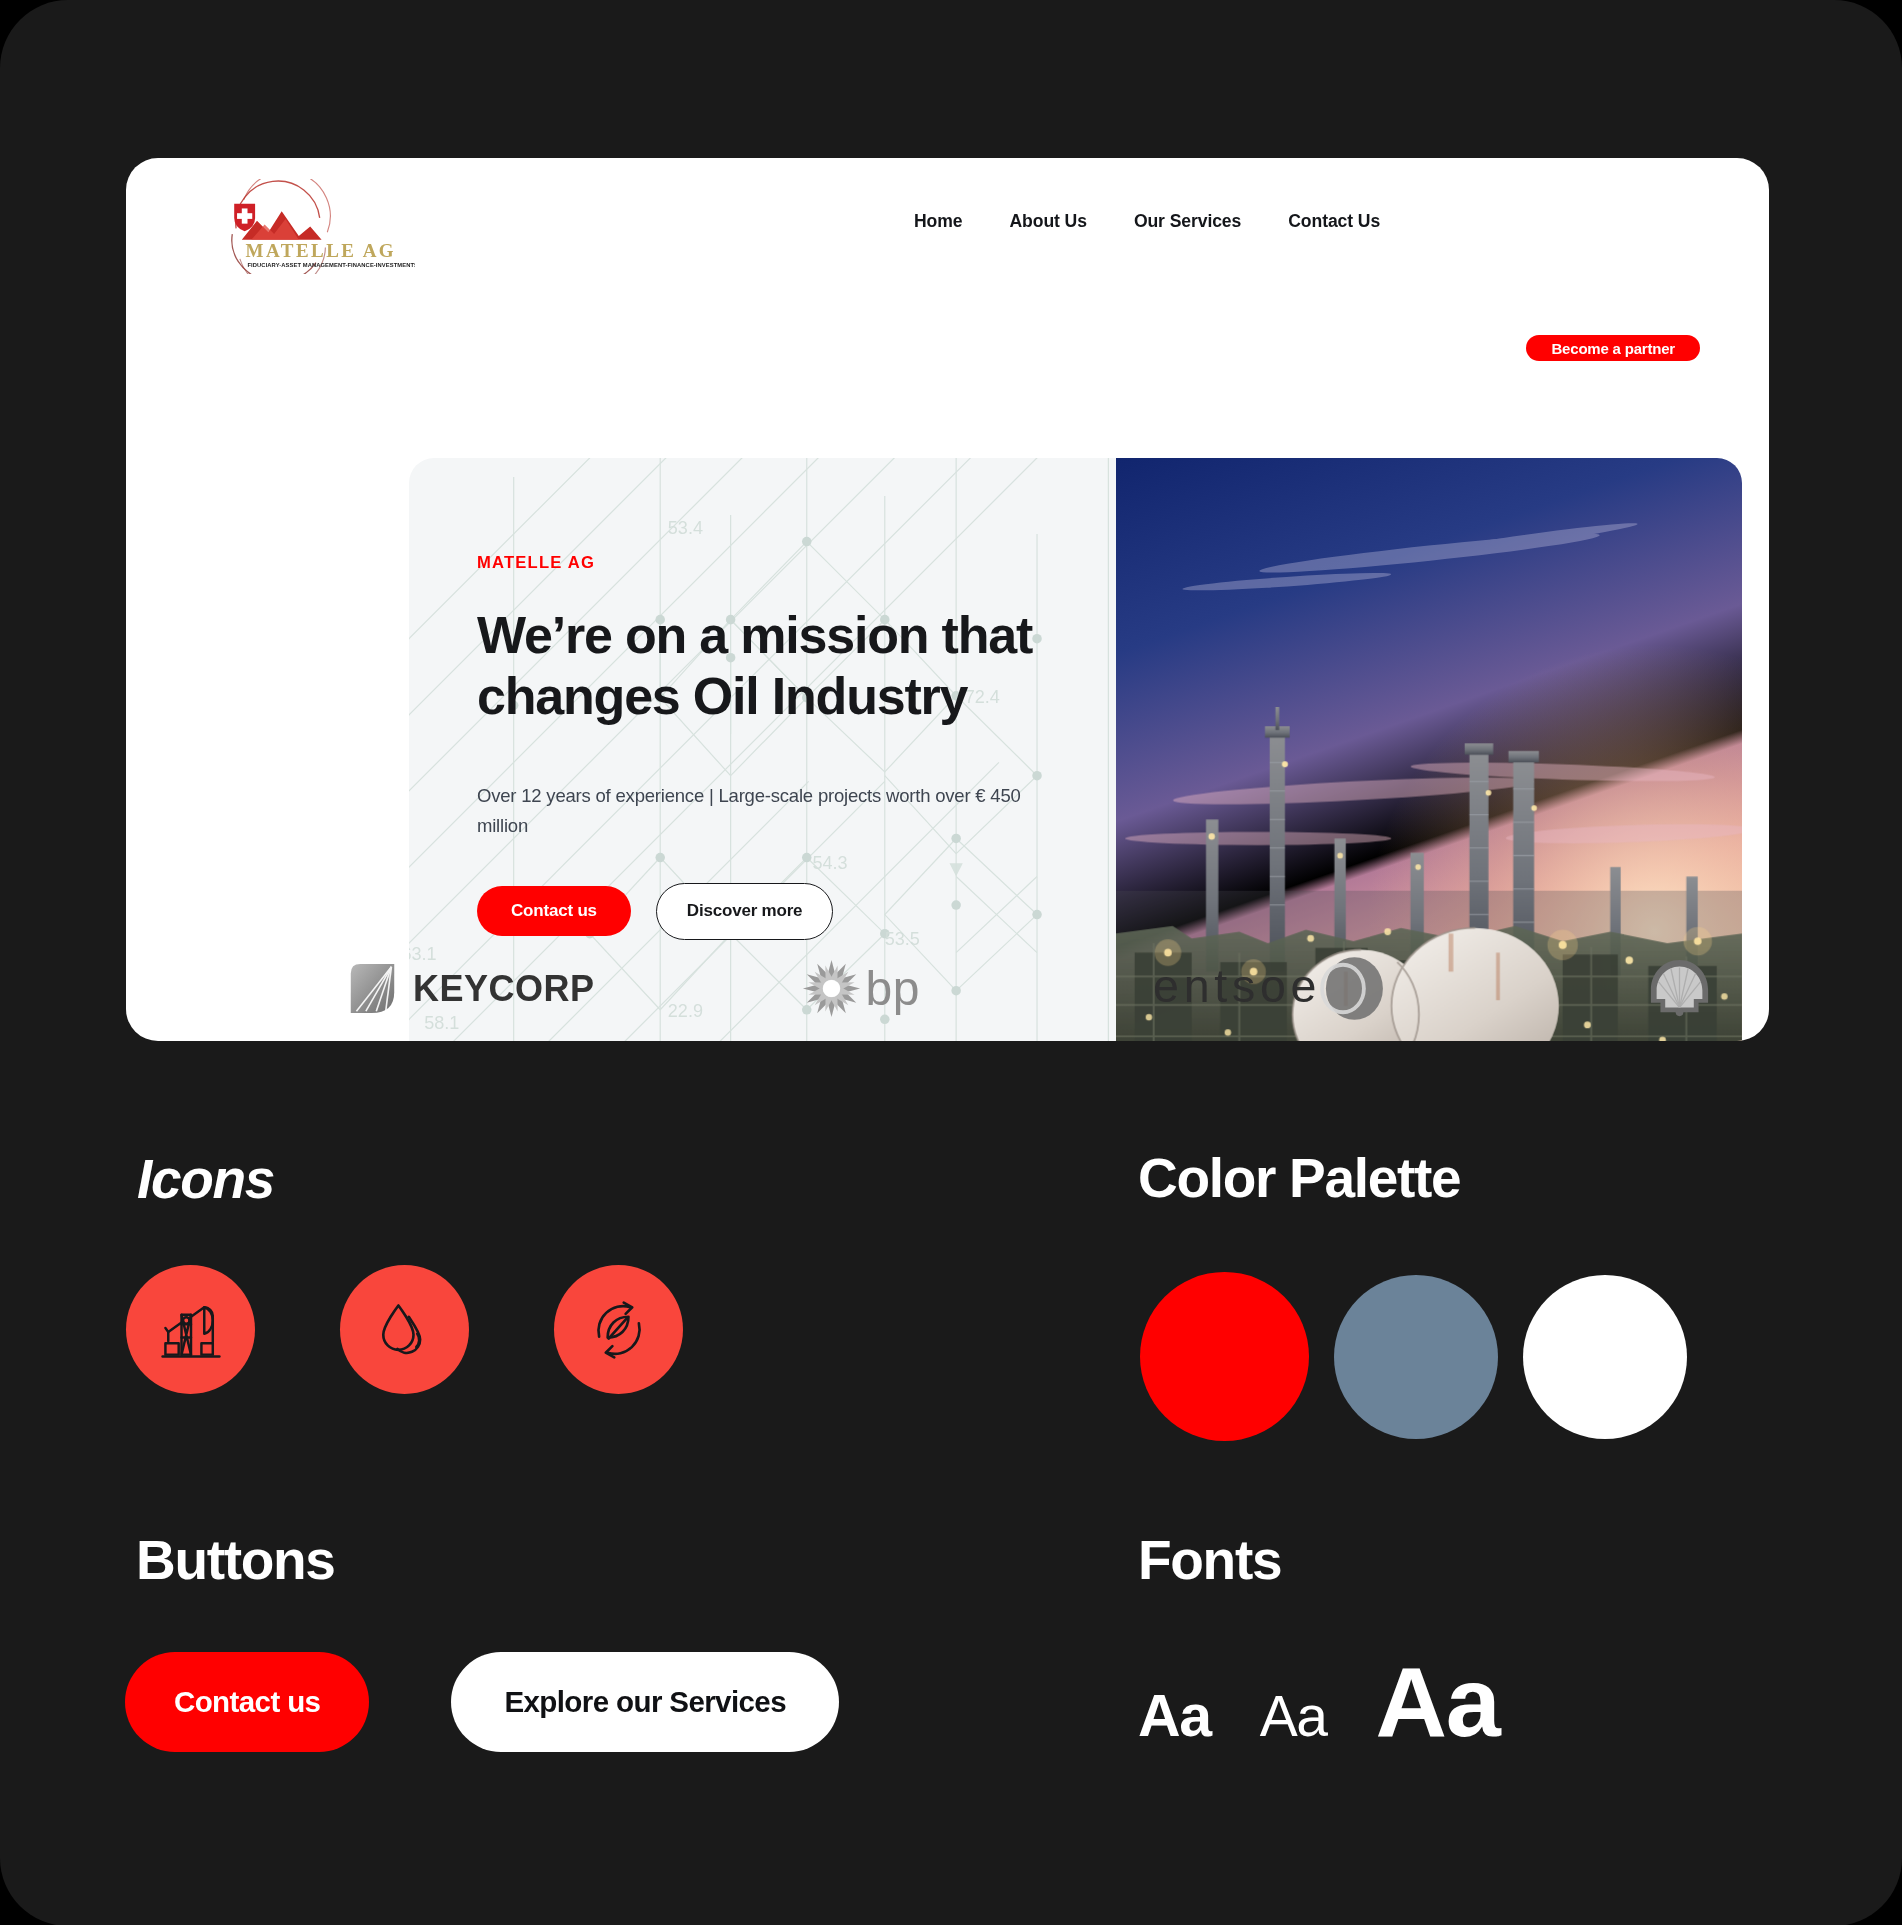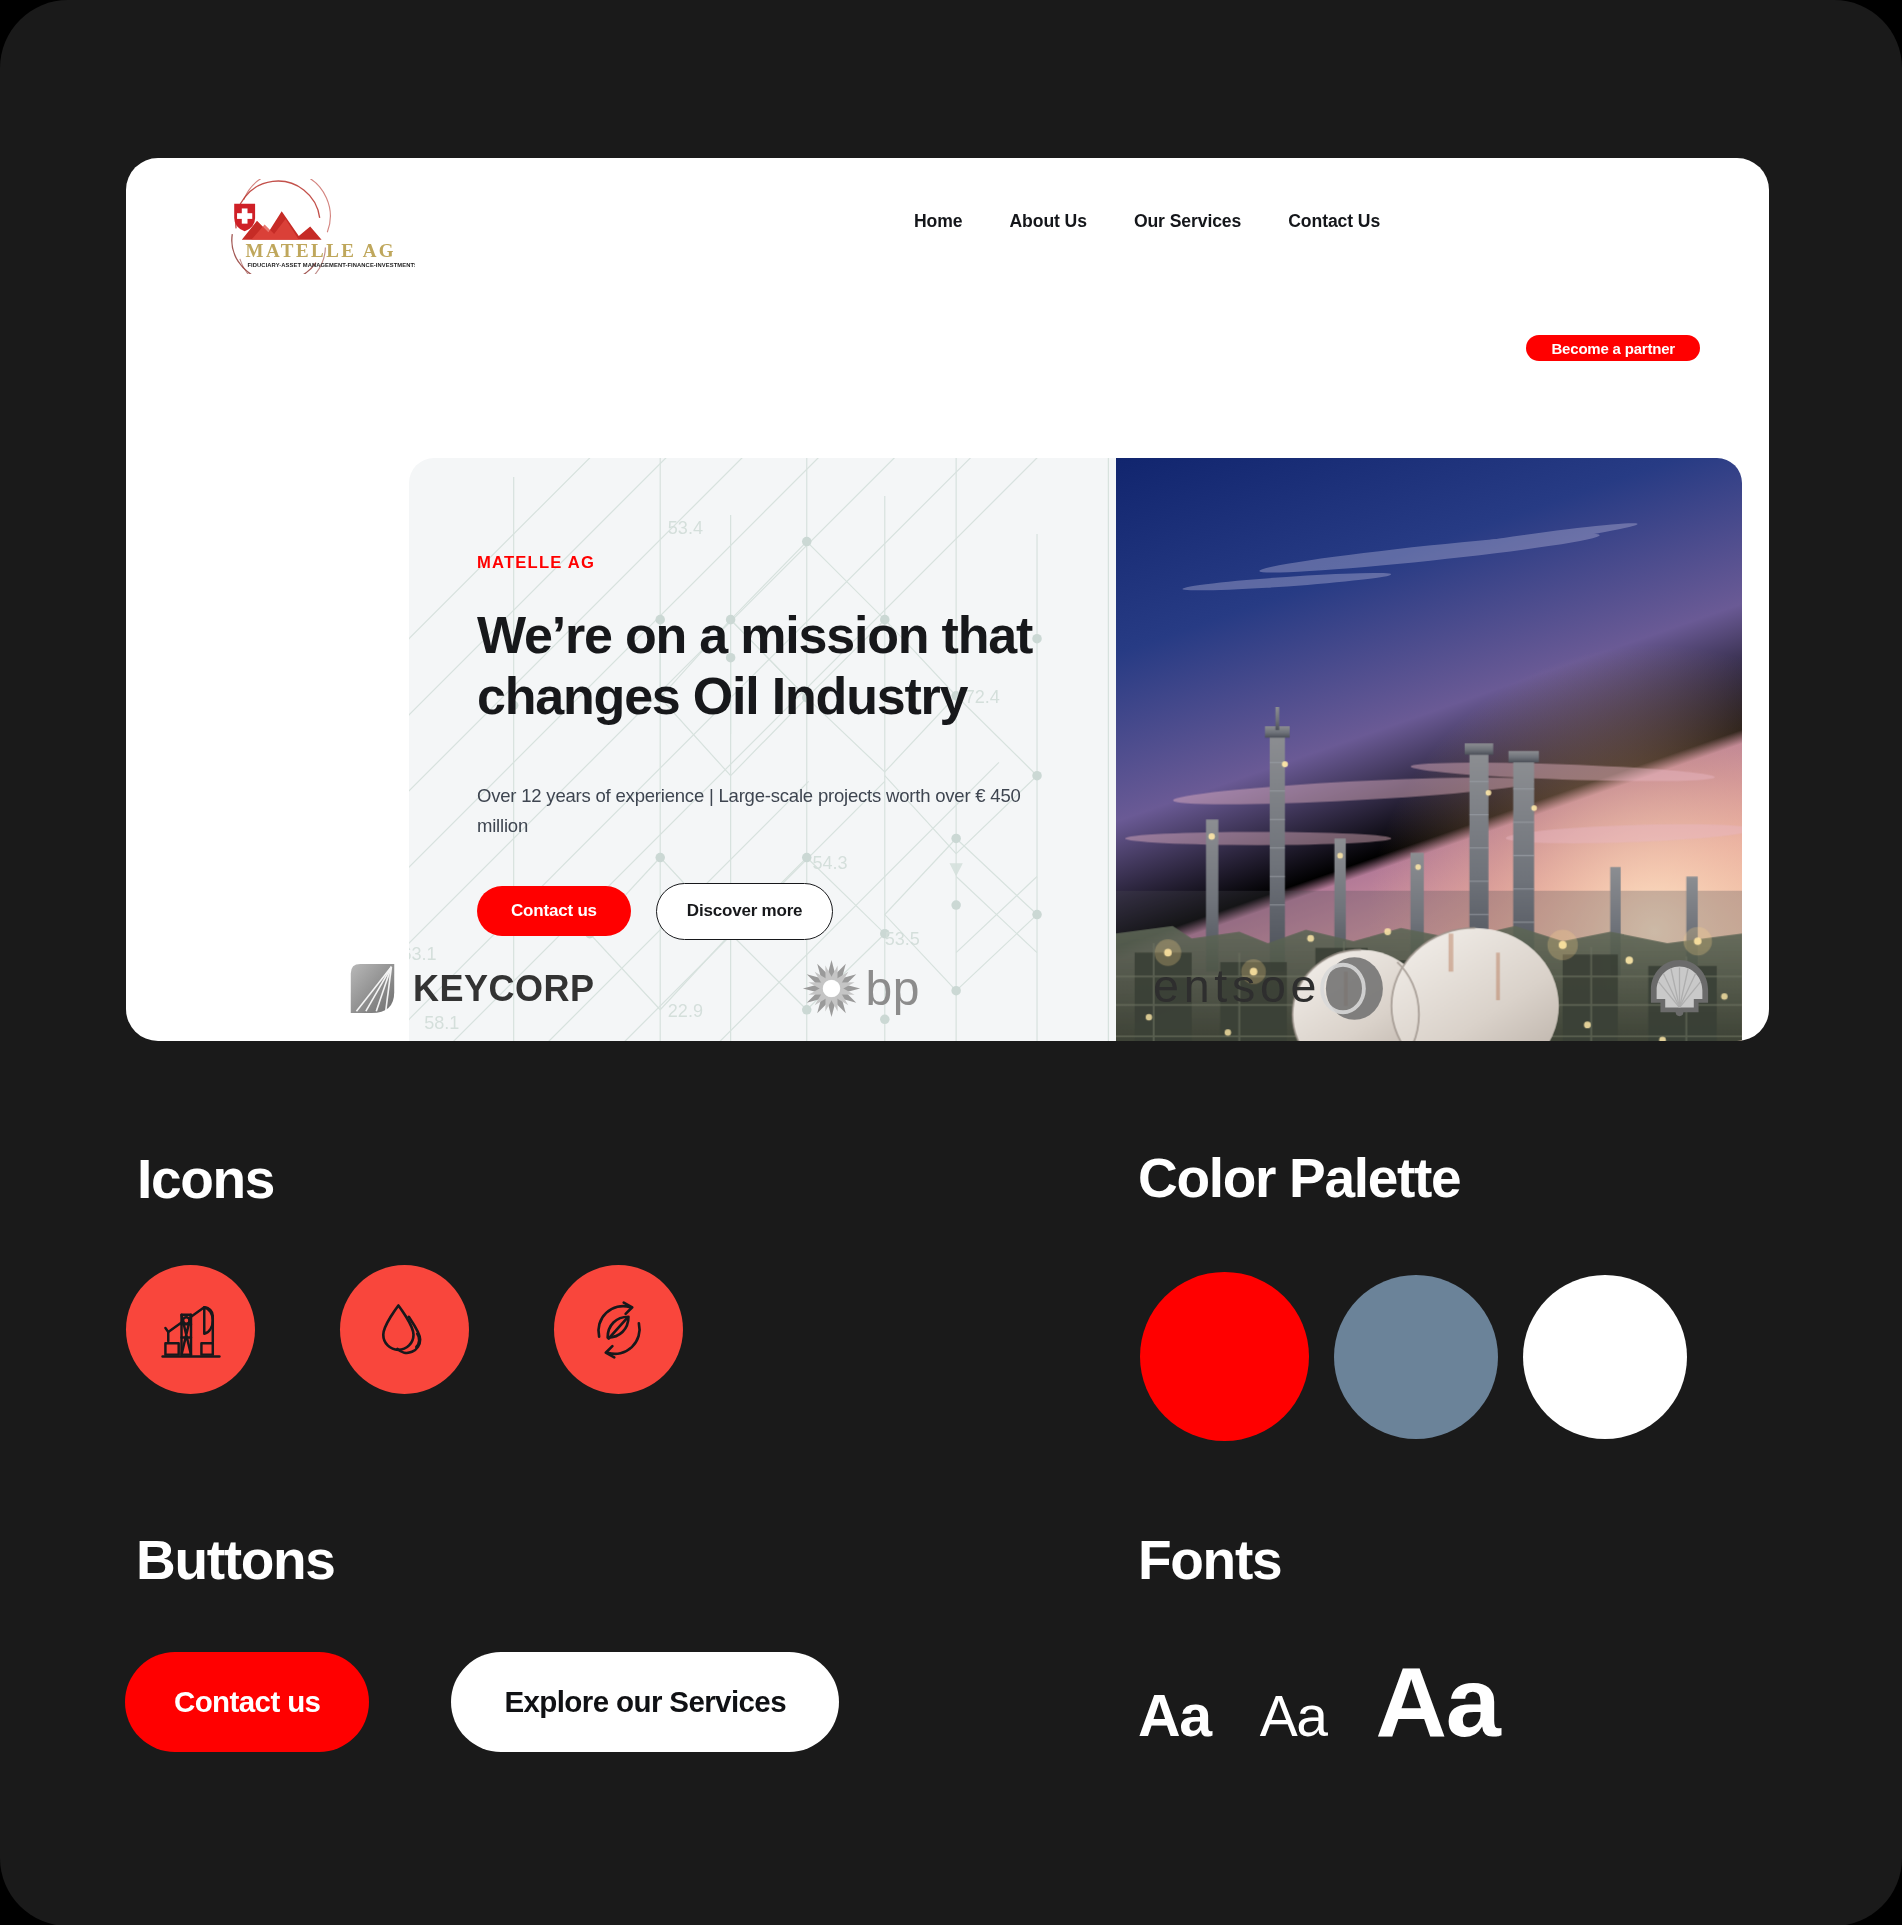--- a/index.html
+++ b/index.html
@@ -682,21 +682,21 @@
               <path d="M33 52 L42 11"></path>
               <path d="M33 52 L50 16"></path>
             <path d="M33 52 L55 25"></path>
           </g>
           <circle cx="33" cy="57" r="4" fill="#6B6B6B"></circle>
         </svg>
       </div>
     </div>
   </div>
 
-  <h2 class="sg-heading" style="left:137px; top:1147px;">Icons</h2>
+  <h2 class="sg-heading" style="left:137px; top:1147px;font-style:italic;">Icons</h2>
 
   <div class="icons-row">
 
     <div class="icon-circle">
       <svg width="72" height="72" viewBox="0 0 76 76">
         <g fill="none" stroke="#17181B" stroke-width="2.6" stroke-linecap="round" stroke-linejoin="round">
           <path d="M8 66 h60"></path>
           <rect x="11" y="52" width="14" height="12"></rect>
           <rect x="49" y="52" width="12" height="12"></rect>
           <path d="M28 22 h10 v42 h-10 z"></path>

